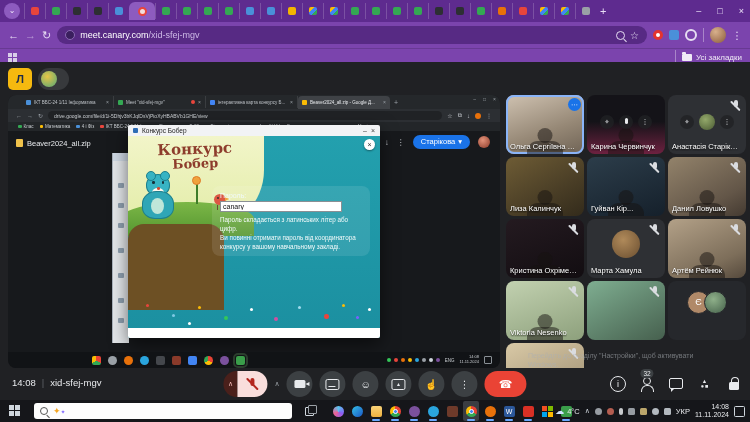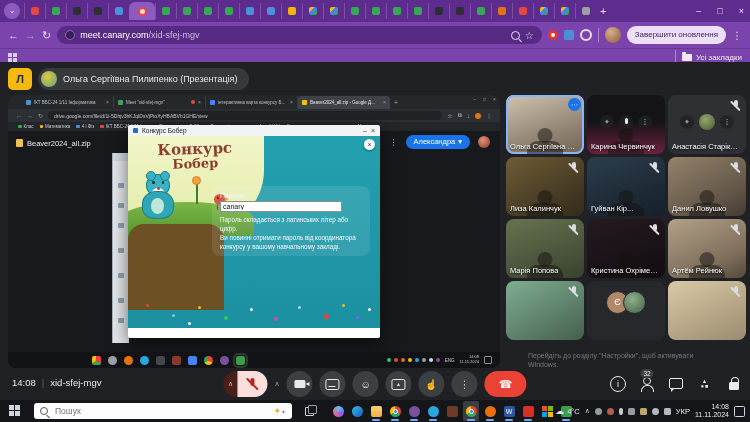--- a/index.html
+++ b/index.html
@@ -358,38 +358,36 @@
       <span class="urltxt"><span>meet.canary.com</span><span class="path">/xid-sfej-mgv</span></span>
       <span class="urlspacer"></span>
       <span class="loupe"></span>
       <span class="star">☆</span>
     </div>
     <span class="ext-red"></span>
     <span class="ext-blue"></span>
     <span class="ext-ring"></span>
     <span class="vsep"></span>
     <span class="avatar16"></span>
-    <span class="updbtn">Завершити оновлення</span>
     <span class="kebab">⋮</span>
   </div>
 
   <div class="bookbar">
     <span class="appsgrid"></span>
     <span class="bookspacer"></span>
     <span class="vsep"></span>
     <span style="width:6px"></span>
     <span class="folder12"></span>
     <span class="bklabel">Усі закладки</span>
   </div>
 
   <div class="meetbg"></div>
   <div class="extbadge">Л</div>
   <div class="chip">
     <span class="av"></span>
-    <span class="txt">Ольга Сергіївна Пилипенко (Презентація)</span>
   </div>
 
   <div class="share">
     <div class="sstabs">
       <span class="sstab">
           <span class="ssfav" style="background:#4a90d9"></span>
           <span class="t">ІКТ ВБС-24 1/11 Інформатика</span>
           <span class="x">×</span>
         </span>
       <span class="sstab">
@@ -470,21 +468,21 @@
     </div>
     <div class="sscontent">
       <div class="filechip">
         <span class="zipic"></span>
         <span class="fn">Beaver2024_all.zip</span>
       </div>
       <div class="ssactions">
         <span class="dl">↓</span>
         <span class="dl">⋮</span>
         <span class="sharebtn">
-            <span>Александра</span>
+            <span>Старікова</span>
             <span>▾</span>
           </span>
         <span class="av12"></span>
       </div>
       <div class="sliver">
         <i style="top:30px"></i>
           <i style="top:50px"></i>
           <i style="top:70px"></i>
           <i style="top:95px"></i>
           <i style="top:120px"></i>
@@ -611,34 +609,39 @@
     <div class="tile bg6">
       <div class="person"></div>
       <span class="micoff"></span>
       <span class="pname">Гуйван Кір...</span>
     </div>
     <div class="tile bg7">
       <div class="person"></div>
       <span class="micoff"></span>
       <span class="pname">Данил Ловушко</span>
     </div>
-    <div class="tile bg8">
-      <div class="person"></div>
-      <span class="micoff"></span>
-      <span class="pname">Марія Попова</span>
-    </div>
     <div class="tile bg9">
       <div class="person"></div>
       <span class="micoff"></span>
       <span class="pname">Кристина Охрімен...</span>
     </div>
+    <div class="tile bg10">
+      <span class="avcirc ac10"></span>
+      <span class="micoff"></span>
+      <span class="pname">Марта Хамула</span>
+    </div>
     <div class="tile bg11">
       <div class="person"></div>
       <span class="micoff"></span>
       <span class="pname">Артём Рейнюк</span>
+    </div>
+    <div class="tile bg12">
+      <div class="person"></div>
+      <span class="micoff"></span>
+      <span class="pname">Viktoria Nesenko</span>
     </div>
     <div class="tile bg13">
 
       <span class="micoff"></span>
 
     </div>
     <div class="tile bg14">
       <div class="ovflwrap">
           <span class="ov1">Є</span>
           <span class="ov2"></span>
@@ -693,21 +696,20 @@
           <span>●■</span>
         </span>
       <span class="mic2 ic-lock"></span>
     </div>
   </div>
 
   <div class="tbar">
     <span class="startic"></span>
     <div class="sbox">
       <span class="sloupe"></span>
-      <input type="text" placeholder="Пошук" style="">
       <span class="sparkles">✦<em>✦</em></span>
     </div>
     <span class="tview"></span>
     <div class="apps">
       <span class="app">
           <span class="ai copilot"></span>
         </span>
       <span class="app">
           <span class="ai edge"></span>
         </span>

